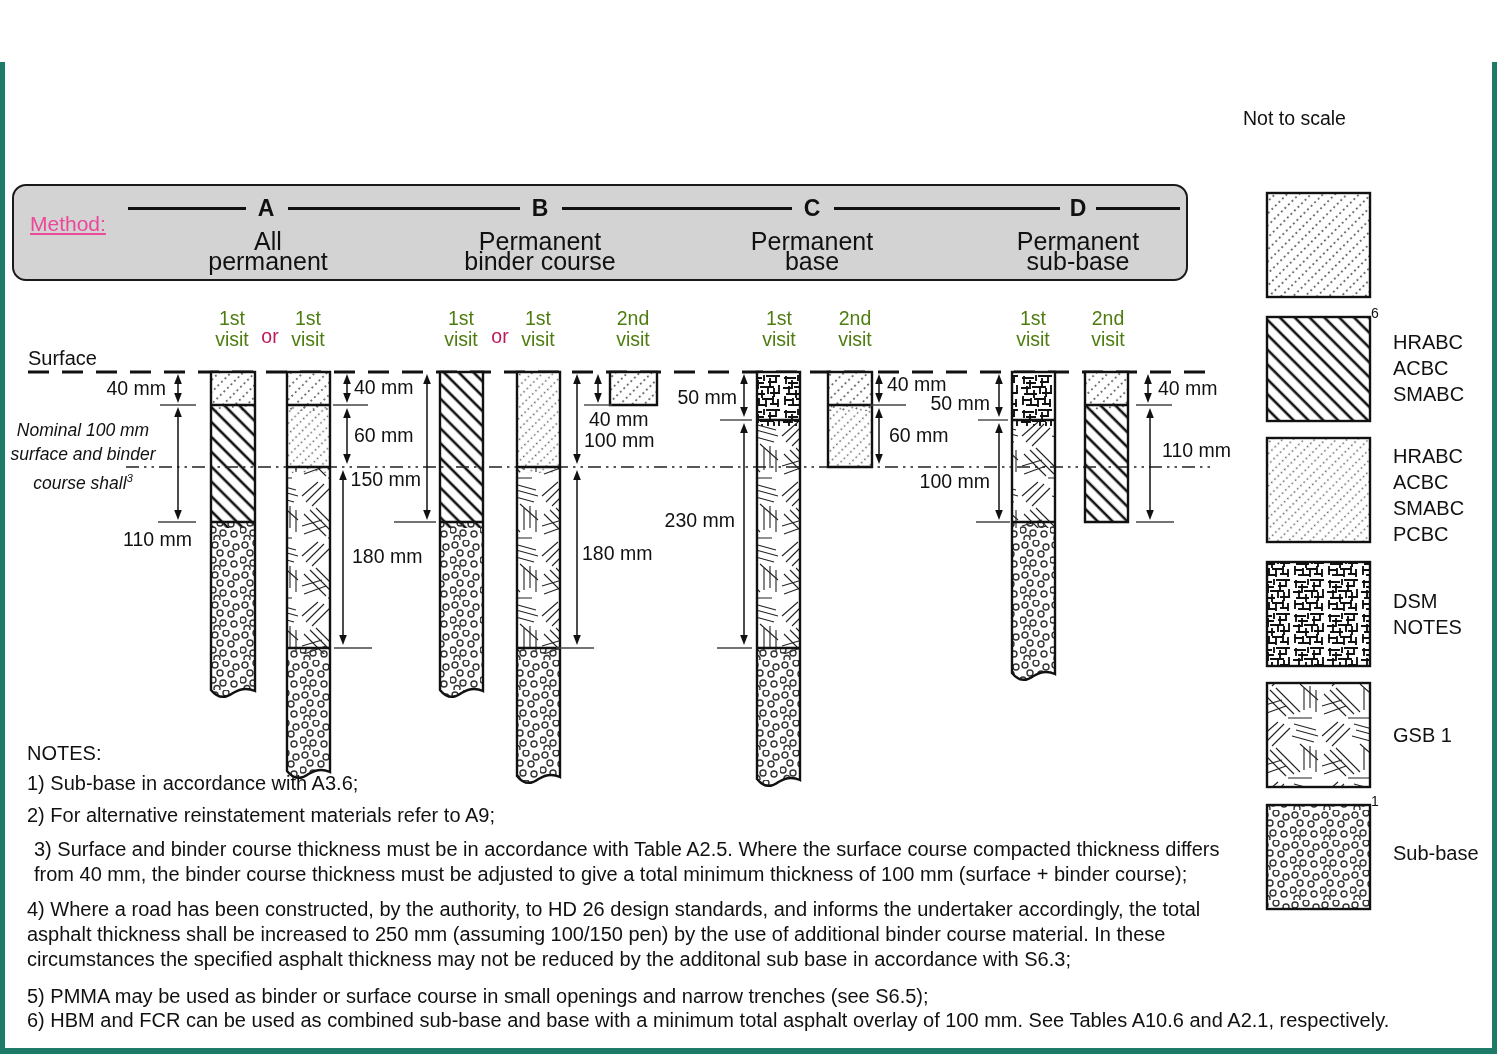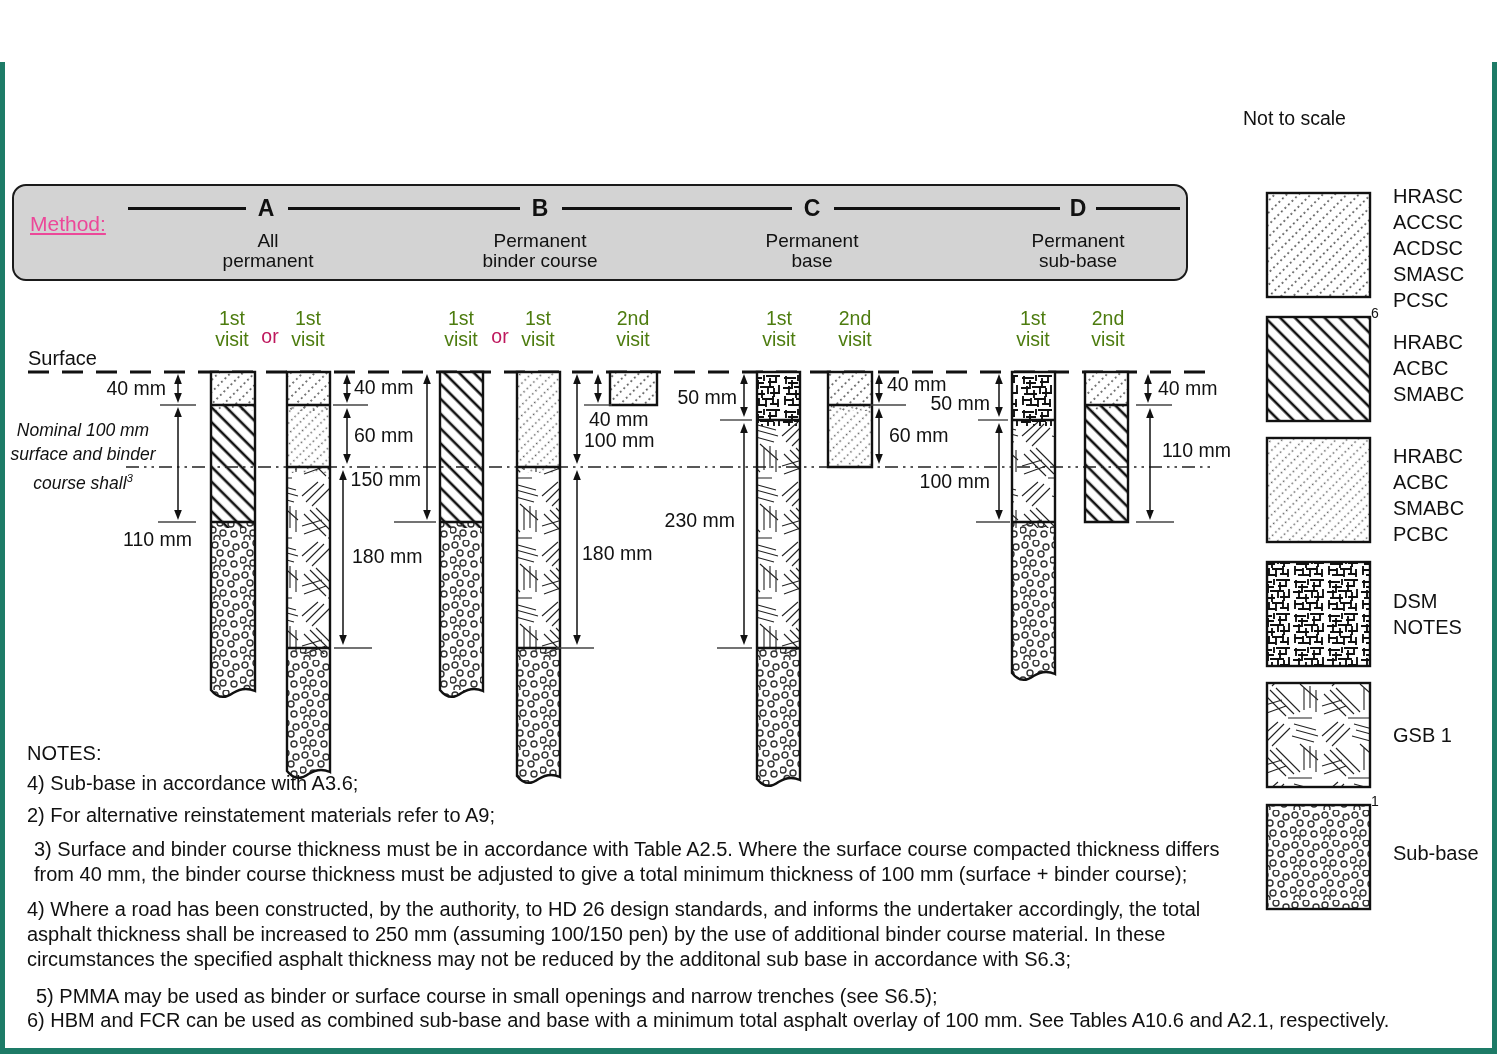--- a/index.html
+++ b/index.html
@@ -6,21 +6,21 @@
   body{font-family:"Liberation Sans", sans-serif; -webkit-font-smoothing:antialiased;}
   #page{position:relative;width:1497px;height:1054px;background:#fff;overflow:hidden;}
   .abs{position:absolute;}
   .edge{background:#1d7b67;}
   #header{left:0;top:0;width:1497px;height:62px;background:#1d7b67;}
   #title{left:30px;top:16px;font-size:23px;color:#fff;letter-spacing:.2px;}
   #not-to-scale{left:1243px;top:107px;font-size:19.5px;color:#111;}
   #method-bar{left:12px;top:184px;width:1176px;height:97px;background:#d3d3d3;border:2.5px solid #1a1a1a;border-radius:14px;box-sizing:border-box;}
   #method-label{left:30px;top:212px;font-size:21px;color:#ec4899;text-decoration:underline;}
   .m-letter{top:195px;font-size:23px;font-weight:bold;color:#111;transform:translateX(-50%);}
-  .m-desc{top:231px;font-size:19px;line-height:20px;color:#111;text-align:center;transform:translateX(-50%);white-space:pre-line;}
+  .m-desc{top:231px;font-size:25px;line-height:20px;color:#111;text-align:center;transform:translateX(-50%);white-space:pre-line;}
   .m-line{top:207px;height:2.5px;background:#111;}
   .visit{top:308px;width:52px;font-size:19.5px;line-height:21px;color:#4d7c0f;text-align:center;transform:translateX(-50%);}
   .or{top:325px;font-size:19.5px;color:#be185d;transform:translateX(-50%);}
   #surface-label{left:28px;top:347px;font-size:20px;color:#111;}
   #nominal-label{left:5px;top:418px;width:156px;text-align:center;font-size:17.5px;line-height:24px;color:#111;font-style:italic;}
   #nominal-label sup{font-size:11px;}
   svg#diagram-svg{position:absolute;left:0;top:0;}
   .legend-labels{left:1393px;font-size:20px;line-height:26px;color:#111;}
   .legend-sup{left:1371px;font-size:14px;color:#111;}
   #notes{left:27px;top:0;width:1455px;}
@@ -343,27 +343,20 @@
   <div class="abs visit" style="left:1108px;">2nd visit</div>
 
   <div id="surface-label" class="abs">Surface</div>
 
   <div id="nominal-label" class="abs">
     <div>Nominal 100 mm</div>
     <div>surface and binder</div>
     <div><span>course shall</span><sup>3</sup></div>
   </div>
 
-  <div class="abs legend-labels" style="top:183px;">
-    <div>HRASC</div>
-    <div>ACCSC</div>
-    <div>ACDSC</div>
-    <div>SMASC</div>
-    <div>PCSC</div>
-  </div>
   <div class="abs legend-sup" style="top:305px;">6</div>
   <div class="abs legend-labels" style="top:329px;">
     <div>HRABC</div>
     <div>ACBC</div>
     <div>SMABC</div>
   </div>
   <div class="abs legend-labels" style="top:443px;">
     <div>HRABC</div>
     <div>ACBC</div>
     <div>SMABC</div>
@@ -376,24 +369,24 @@
   <div class="abs legend-labels" style="top:722px;">
     <div>GSB 1</div>
   </div>
   <div class="abs legend-sup" style="top:793px;">1</div>
   <div class="abs legend-labels" style="top:840px;">
     <div>Sub-base</div>
   </div>
 
   <div id="notes" class="abs">
     <div class="note" style="top:741px;">NOTES:</div>
-    <div class="note" style="top:771px;">4) Sub-base in accordance with A3.6;</div>
+    <div class="note" style="top:771px;">1) Sub-base in accordance with A3.6;</div>
     <div class="note" style="top:803px;">2) For alternative reinstatement materials refer to A9;</div>
     <div class="note" style="top:837px;margin-left:7px;">3) Surface and binder course thickness must be in accordance with Table A2.5. Where the surface course compacted thickness differs
 from 40 mm, the binder course thickness must be adjusted to give a total minimum thickness of 100 mm (surface + binder course);</div>
     <div class="note" style="top:897px;">4) Where a road has been constructed, by the authority, to HD 26 design standards, and informs the undertaker accordingly, the total
 asphalt thickness shall be increased to 250 mm (assuming 100/150 pen) by the use of additional binder course material. In these
 circumstances the specified asphalt thickness may not be reduced by the additonal sub base in accordance with S6.3;</div>
-    <div class="note" style="top:984px;margin-left:9px;">5) PMMA may be used as binder or surface course in small openings and narrow trenches (see S6.5);</div>
+    <div class="note" style="top:984px;">5) PMMA may be used as binder or surface course in small openings and narrow trenches (see S6.5);</div>
     <div class="note" style="top:1008px;">6) HBM and FCR can be used as combined sub-base and base with a minimum total asphalt overlay of 100 mm. See Tables A10.6 and A2.1, respectively.</div>
   </div>
 
 </div>
 
 </body></html>

